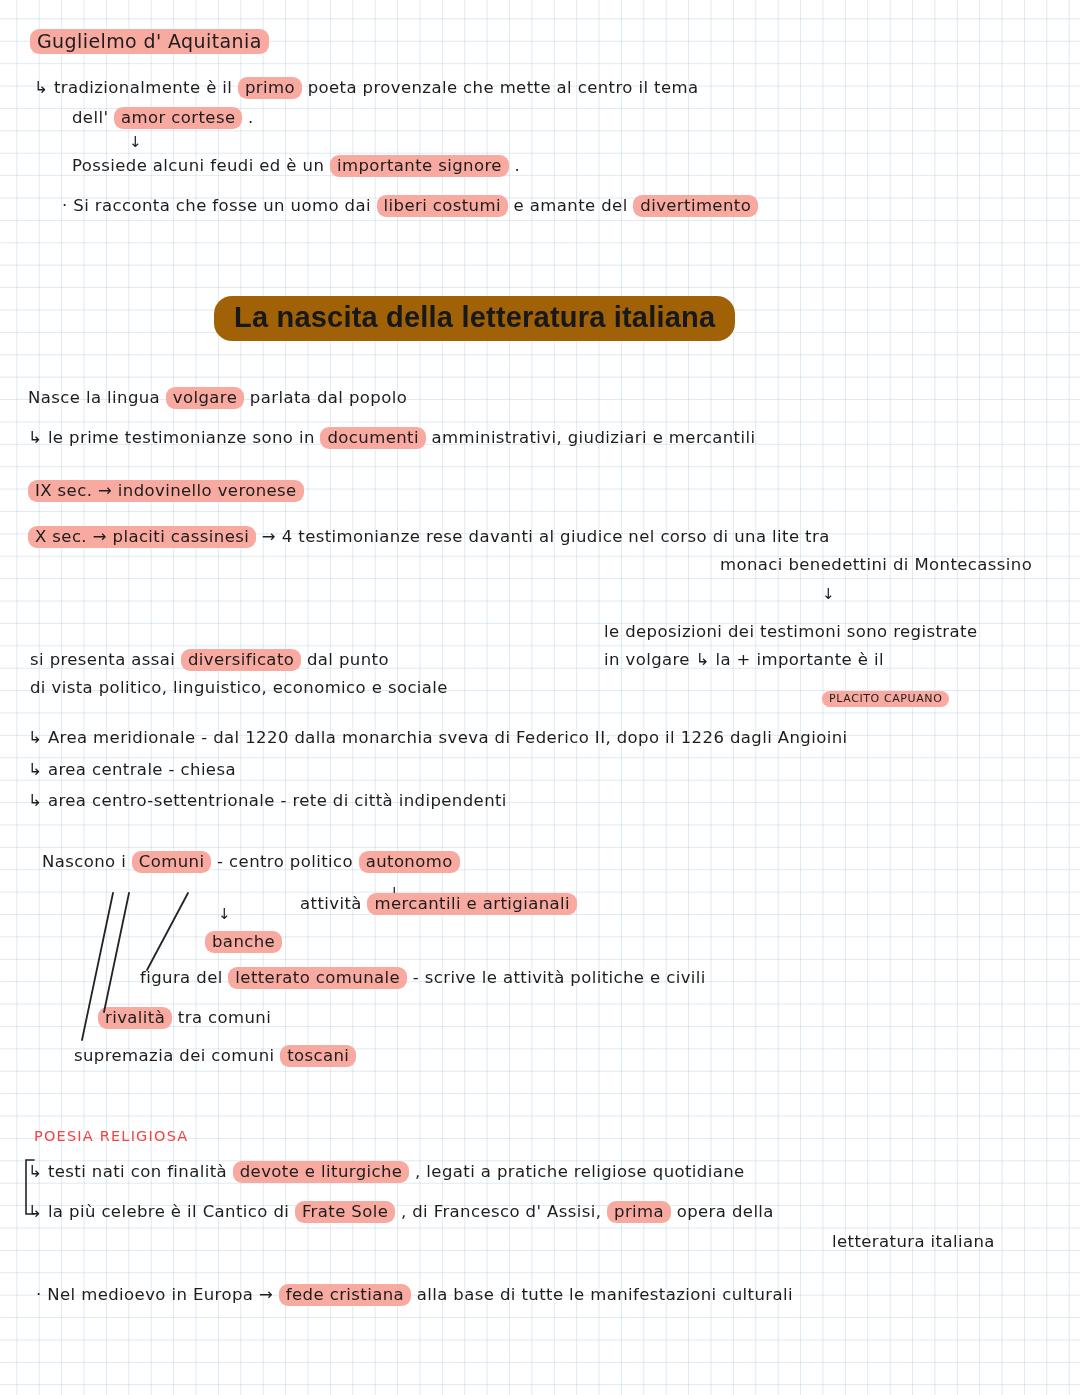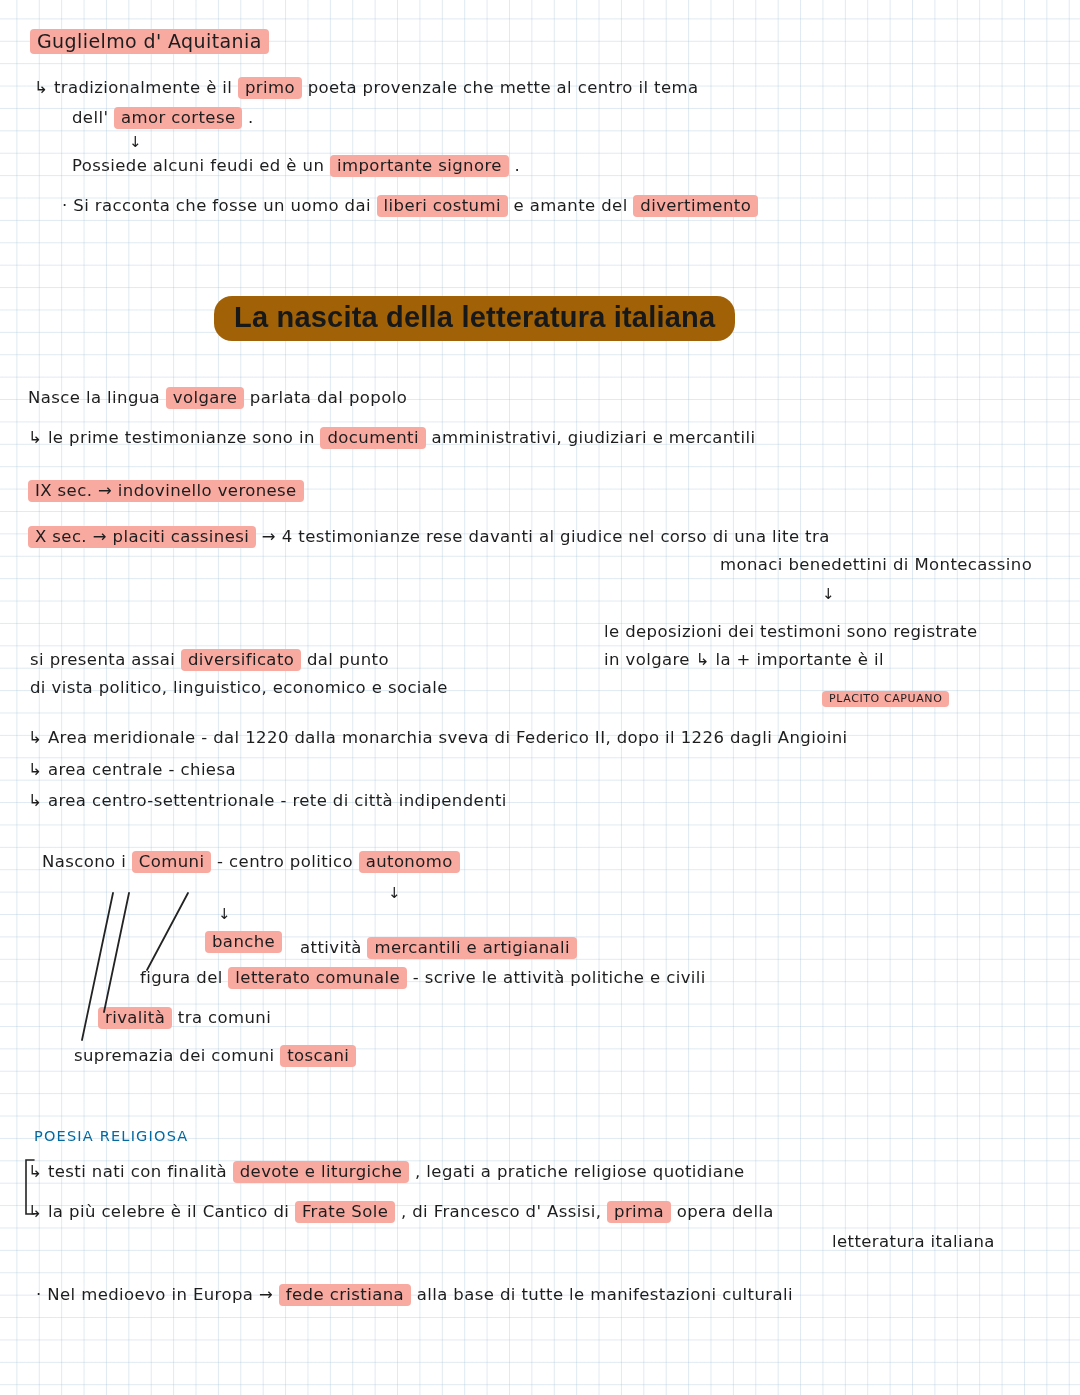--- a/index.html
+++ b/index.html
@@ -34,39 +34,39 @@
   }
   .ln {
     position: absolute;
     white-space: nowrap;
     font-size: 16.5px;
     letter-spacing: 0.4px;
     color: #1d1d1d;
   }
   .hl {
     background: #f8a9a0;
-    border-radius: 4px;
+    border-radius: 9px;
     padding: 1px 7px 2px 7px;
     color: #1d1d1d;
   }
   .title-band {
     position: absolute;
     left: 214px;
     top: 296px;
     background: #a16207;
     border-radius: 18px;
     padding: 5px 20px 7px 20px;
     font-size: 29px;
     font-weight: 700;
     letter-spacing: 0.2px;
     color: #17181a;
     font-family: "Liberation Sans", sans-serif;
   }
   .red {
-    color: #0369a1;
+    color: #ef4444;
   }
   .tiny {
     font-size: 13.5px;
     letter-spacing: 0.6px;
   }
   svg.deco {
     position: absolute;
     overflow: visible;
     z-index: 2;
     pointer-events: none;
@@ -170,21 +170,21 @@
   </div>
 
   <div class="ln" style="left:42px; top:852px;">
     <span>Nascono i</span>
     <span class="hl">Comuni</span>
     <span>- centro politico</span>
     <span class="hl">autonomo</span>
   </div>
 
   <div class="ln" style="left:388px; top:884px; font-size:15px;">↓</div>
-  <div class="ln" style="left:300px; top:894px;margin-top:44px;">
+  <div class="ln" style="left:300px; top:894px;">
     <span>attività</span>
     <span class="hl">mercantili e artigianali</span>
   </div>
 
   <div class="ln" style="left:218px; top:905px; font-size:15px;">↓</div>
   <div class="ln" style="left:205px; top:932px;">
     <span class="hl">banche</span>
   </div>
 
   <div class="ln" style="left:140px; top:968px;">

